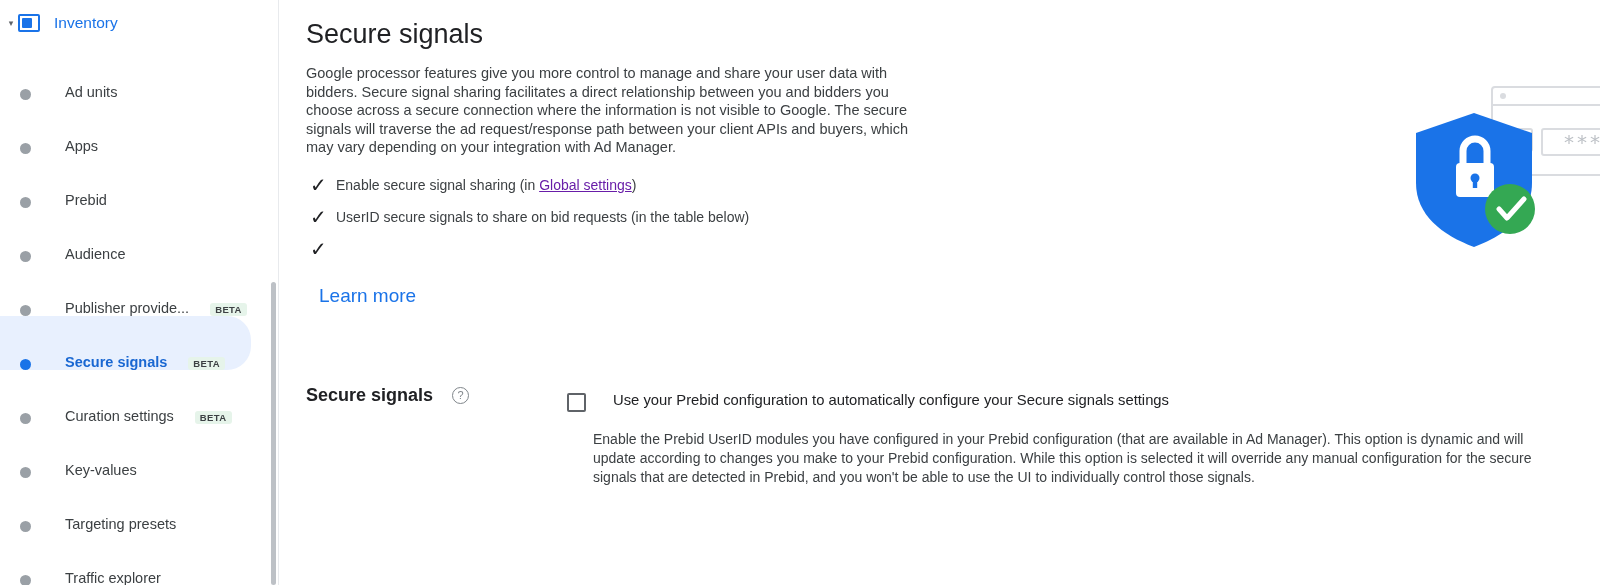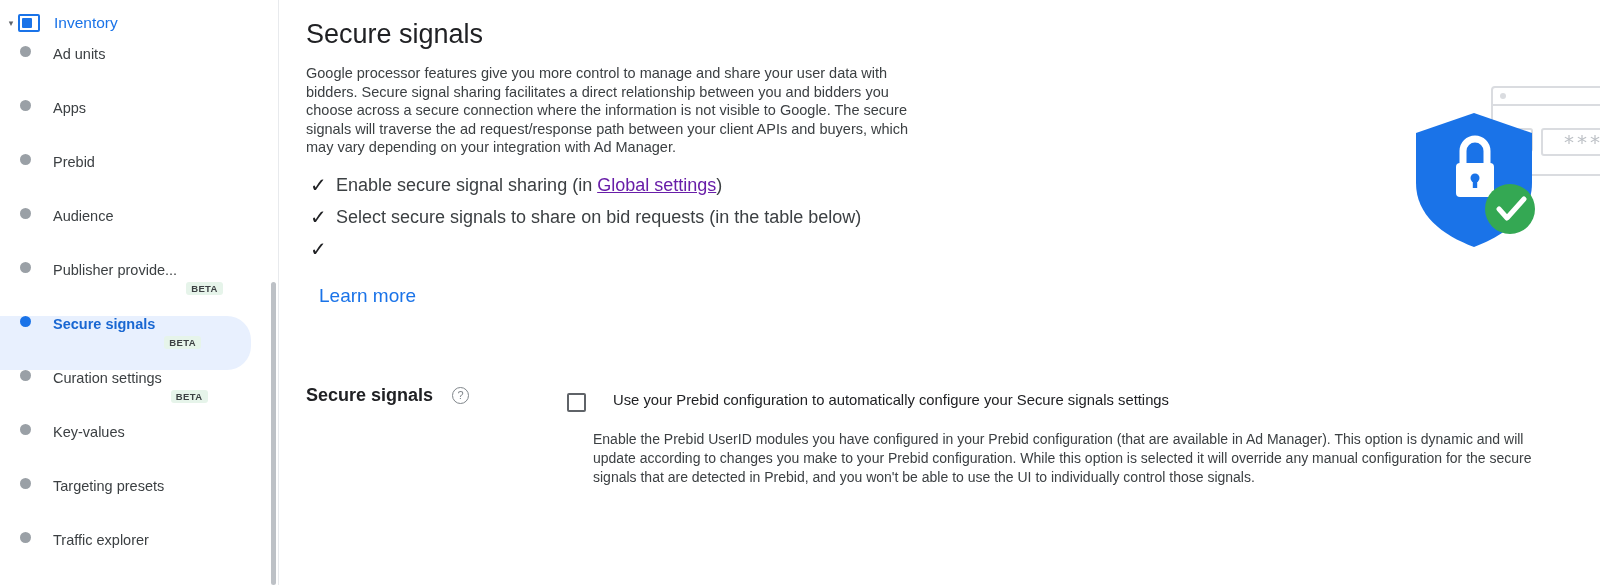--- a/index.html
+++ b/index.html
@@ -55,26 +55,27 @@
     width: 10px; height: 10px;
     background: #1a73e8;
     border-radius: 1px;
   }
   .inv-title {
     color: #1a73e8;
     font-size: 15.5px;
   }
   .nav-item {
     display: flex;
-    align-items: flex-start;
+    align-items: flex-end;
     height: 54px;
     padding-left: 20px;
     cursor: pointer;
     border-radius: 0 24px 24px 0;
     margin-right: 27px;
+    gap: 12px;
   }
   .nav-item .bullet {
     width: 11px; height: 11px;
     border-radius: 50%;
     background: #9aa0a6;
     margin-right: 22px;
     flex: 0 0 auto;
   }
   .nav-item .label {
     font-size: 14.5px;
@@ -142,21 +143,21 @@
   .check {
     width: 30px;
     flex: 0 0 30px;
     color: #202124;
     font-size: 20px;
     line-height: 20px;
     text-align: left;
     padding-left: 4px;
   }
   .step-text {
-    font-size: 18px;
+    font-size: 14px;
     color: #3c4043;
     line-height: 20px;
   }
   .step-text a {
     color: #681da8;
     text-decoration: underline;
   }
   .learn-more {
     display: inline-block;
     margin: 14px 0 0 40px;
@@ -298,21 +299,21 @@
 
     <p class="intro">Google processor features give you more control to manage and share your user data with bidders. Secure signal sharing facilitates a direct relationship between you and bidders you choose across a secure connection where the information is not visible to Google. The secure signals will traverse the ad request/response path between your client APIs and buyers, which may vary depending on your integration with Ad Manager.</p>
 
     <div class="steps">
       <div class="step">
         <span class="check">✓</span>
         <span class="step-text"><span>Enable secure signal sharing (in </span><a href="#">Global settings</a><span>)</span></span>
       </div>
       <div class="step">
         <span class="check">✓</span>
-        <span class="step-text"><span>Select secure signals to share on bid requests (in the table below)</span></span>
+        <span class="step-text"><span>UserID secure signals to share on bid requests (in the table below)</span></span>
       </div>
       <div class="step">
         <span class="check">✓</span>
       </div>
     </div>
 
     <span class="learn-more">Learn more</span>
 
     
     <svg class="illus" viewBox="0 0 280 180" xmlns="http://www.w3.org/2000/svg">

